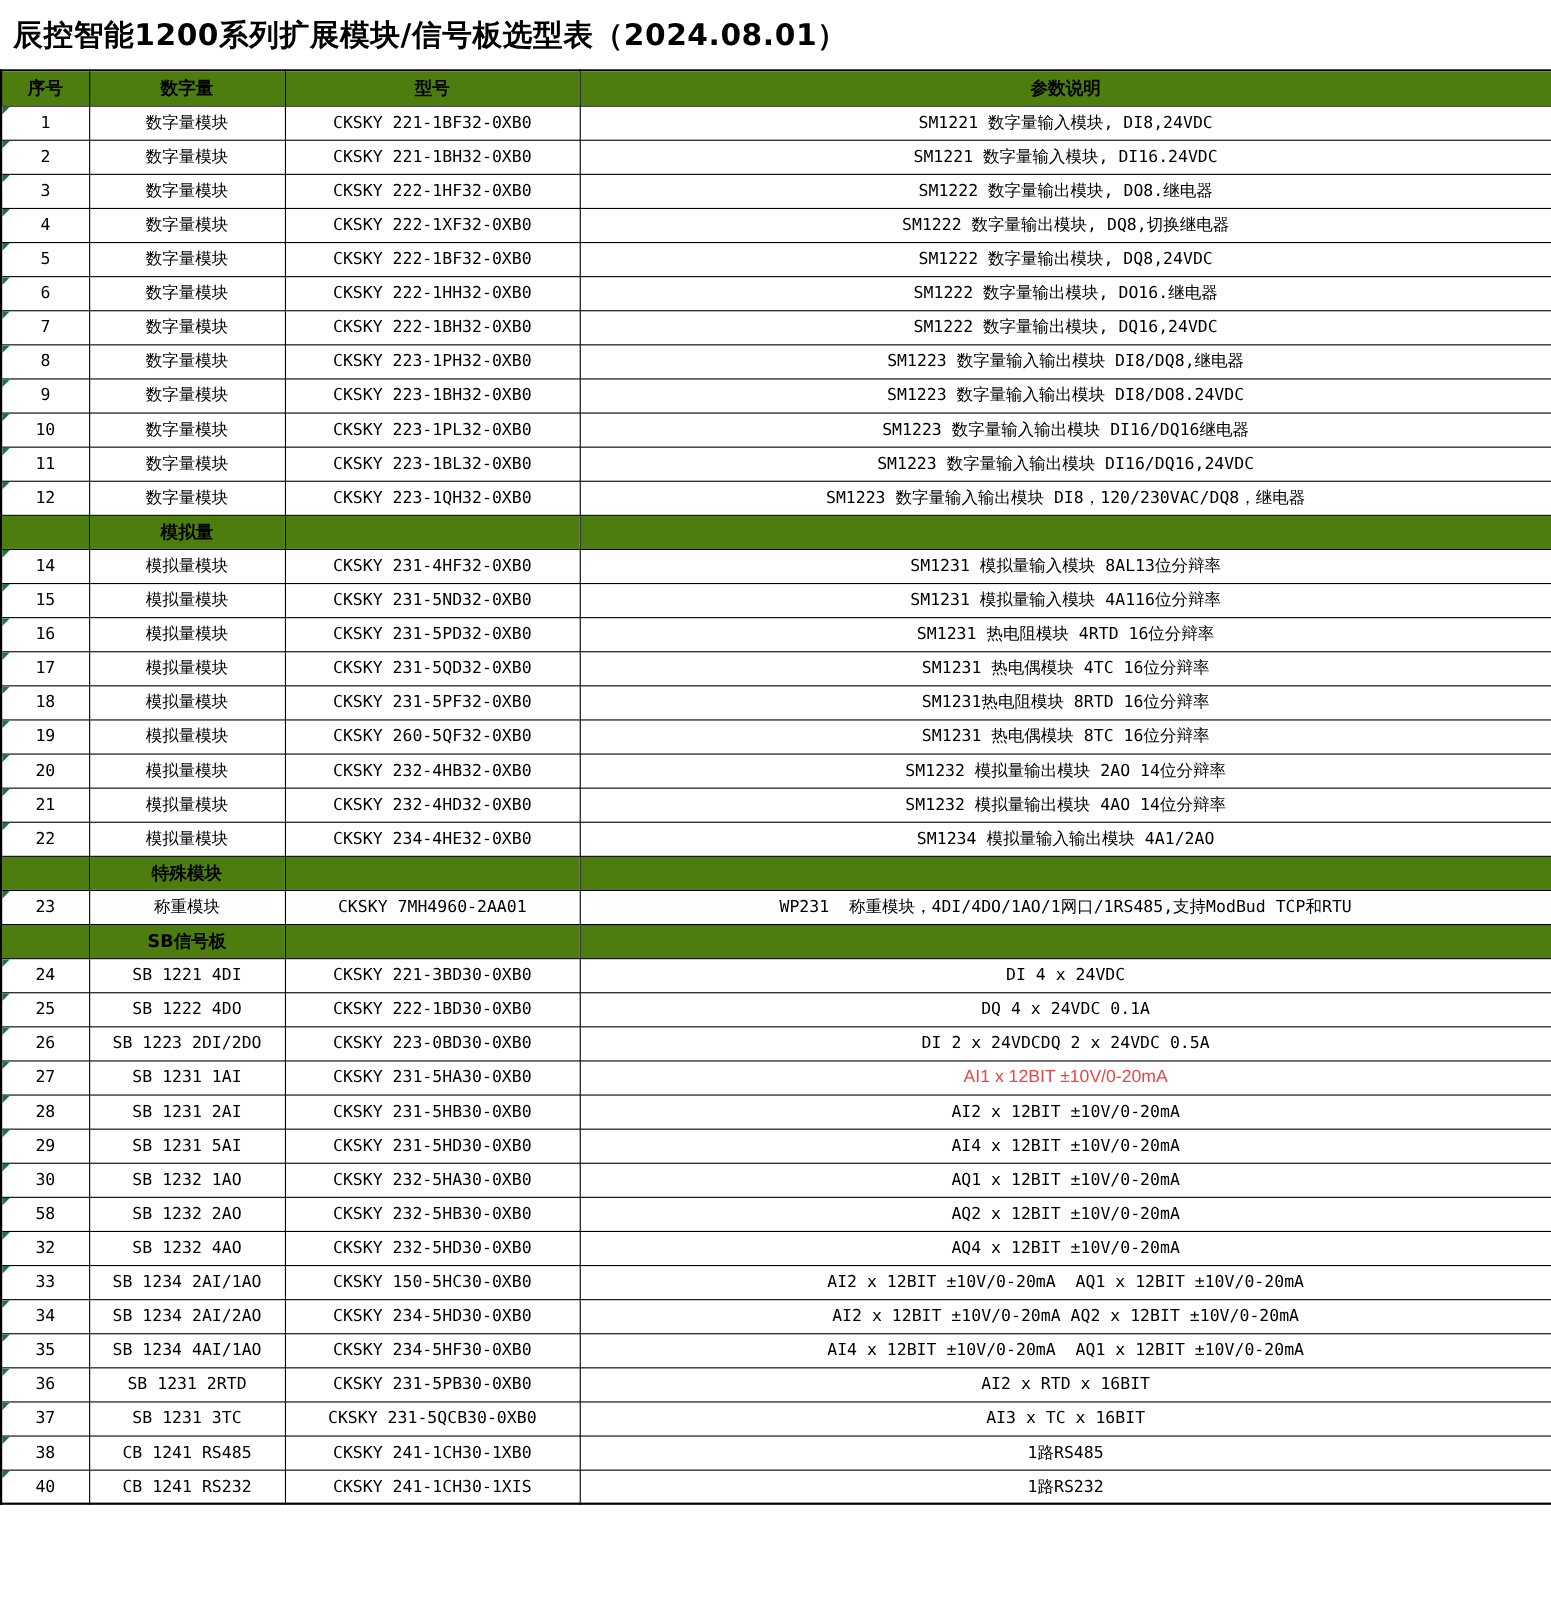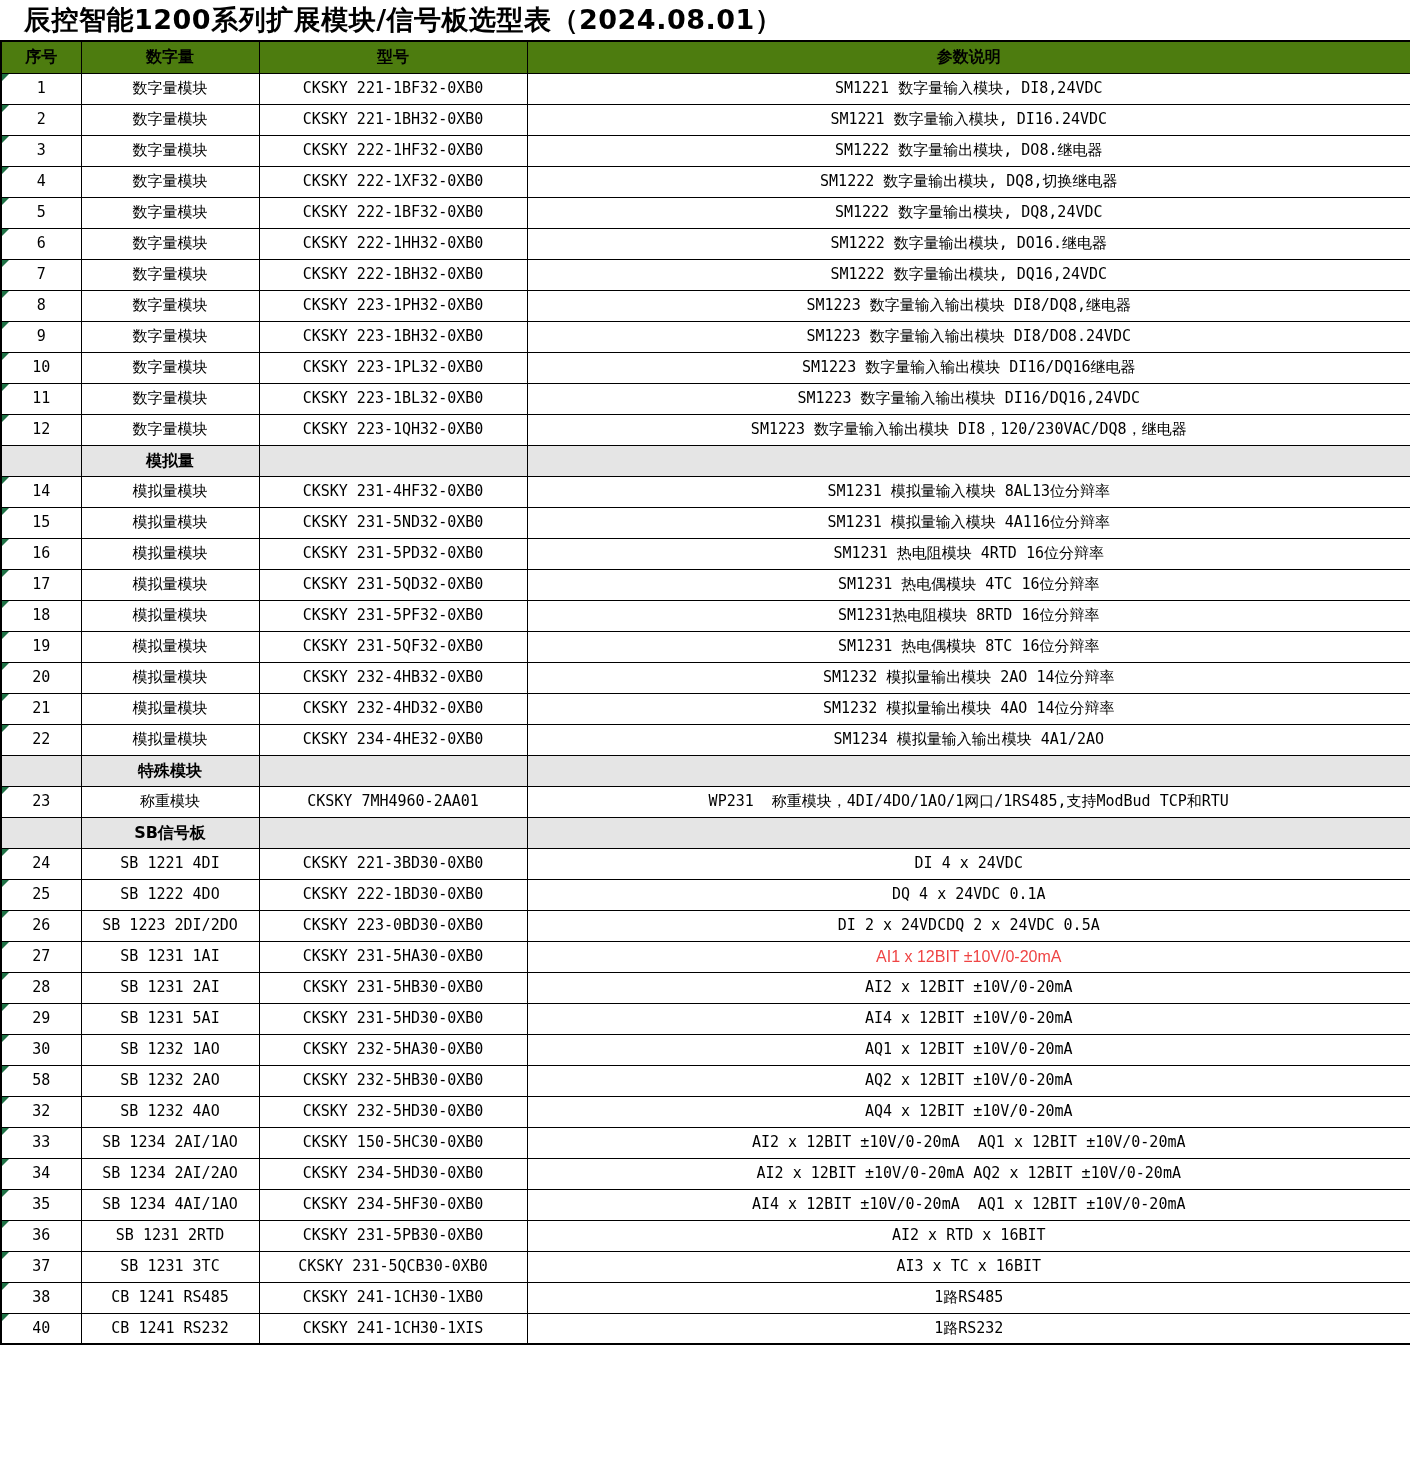--- a/index.html
+++ b/index.html
@@ -9,24 +9,24 @@
     width: 1410px;
   }
   * { box-sizing: border-box; }
   .page {
     width: 1410px;
     height: 1468px;
     font-family: "DejaVu Sans Mono", "DejaVu Sans", sans-serif;
     color: #000;
   }
   .title-bar {
-    height: 40px;
+    height: 63px;
     display: flex;
     align-items: center;
-    padding-left: 24px;
+    padding-left: 12px;
   }
   .title {
     font-family: "DejaVu Sans", "Liberation Sans", sans-serif;
     font-size: 27px;
     font-weight: bold;
     letter-spacing: 0.5px;
     white-space: pre;
   }
   table.sel {
     border-collapse: collapse;
@@ -45,21 +45,21 @@
   }
   tr.head-row th {
     background: #4d7c0f;
     font-weight: bold;
     font-size: 16px;
     text-align: center;
     height: 32px;
     font-family: "DejaVu Sans", "Liberation Sans", sans-serif;
   }
   tr.section-row td {
-    background: #e5e5e5;
+    background: #4d7c0f;
   }
   tr.section-row td.cell-category {
     font-weight: bold;
     font-size: 16px;
     text-align: center;
     font-family: "DejaVu Sans", "Liberation Sans", sans-serif;
   }
   td.cell-no, td.cell-category, td.cell-model {
     text-align: center;
     position: relative;
@@ -212,21 +212,21 @@
         </tr>
         <tr>
           <td class="cell-no"><span class="corner"></span><span>18</span></td>
           <td class="cell-category">模拟量模块</td>
           <td class="cell-model">CKSKY 231-5PF32-0XB0</td>
           <td class="cell-desc">SM1231热电阻模块 8RTD 16位分辩率</td>
         </tr>
         <tr>
           <td class="cell-no"><span class="corner"></span><span>19</span></td>
           <td class="cell-category">模拟量模块</td>
-          <td class="cell-model">CKSKY 231-5QF32-0XB0</td>
+          <td class="cell-model">CKSKY 260-5QF32-0XB0</td>
           <td class="cell-desc">SM1231 热电偶模块 8TC 16位分辩率</td>
         </tr>
         <tr>
           <td class="cell-no"><span class="corner"></span><span>20</span></td>
           <td class="cell-category">模拟量模块</td>
           <td class="cell-model">CKSKY 232-4HB32-0XB0</td>
           <td class="cell-desc">SM1232 模拟量输出模块 2AO 14位分辩率</td>
         </tr>
         <tr>
           <td class="cell-no"><span class="corner"></span><span>21</span></td>

